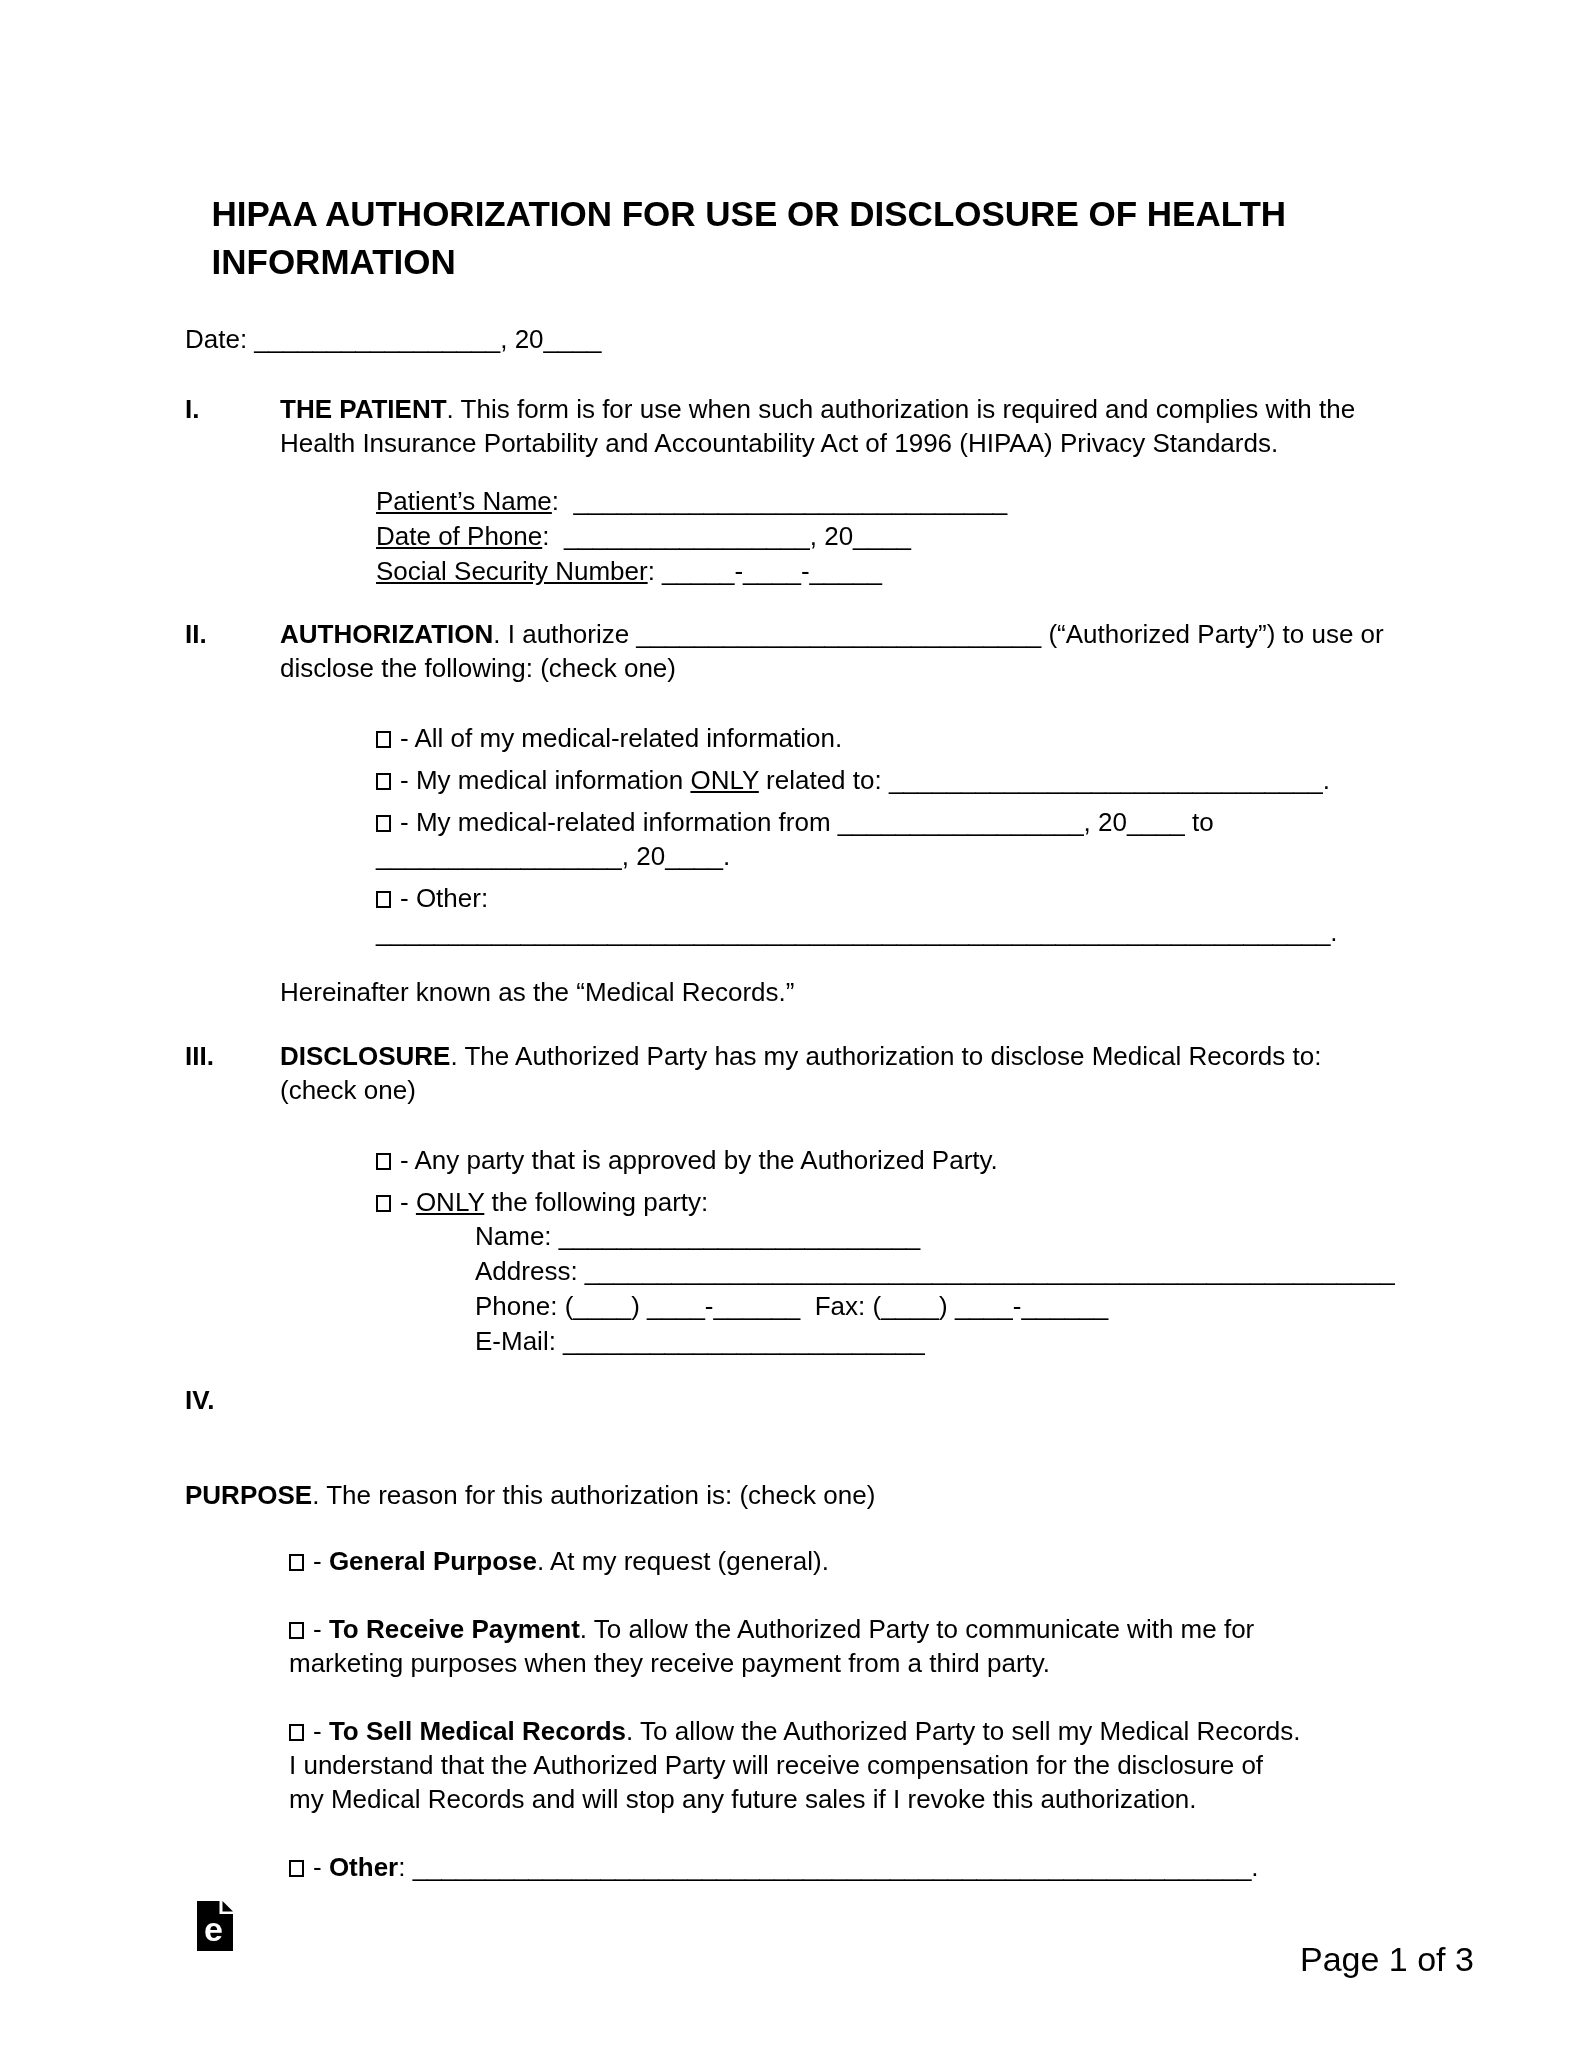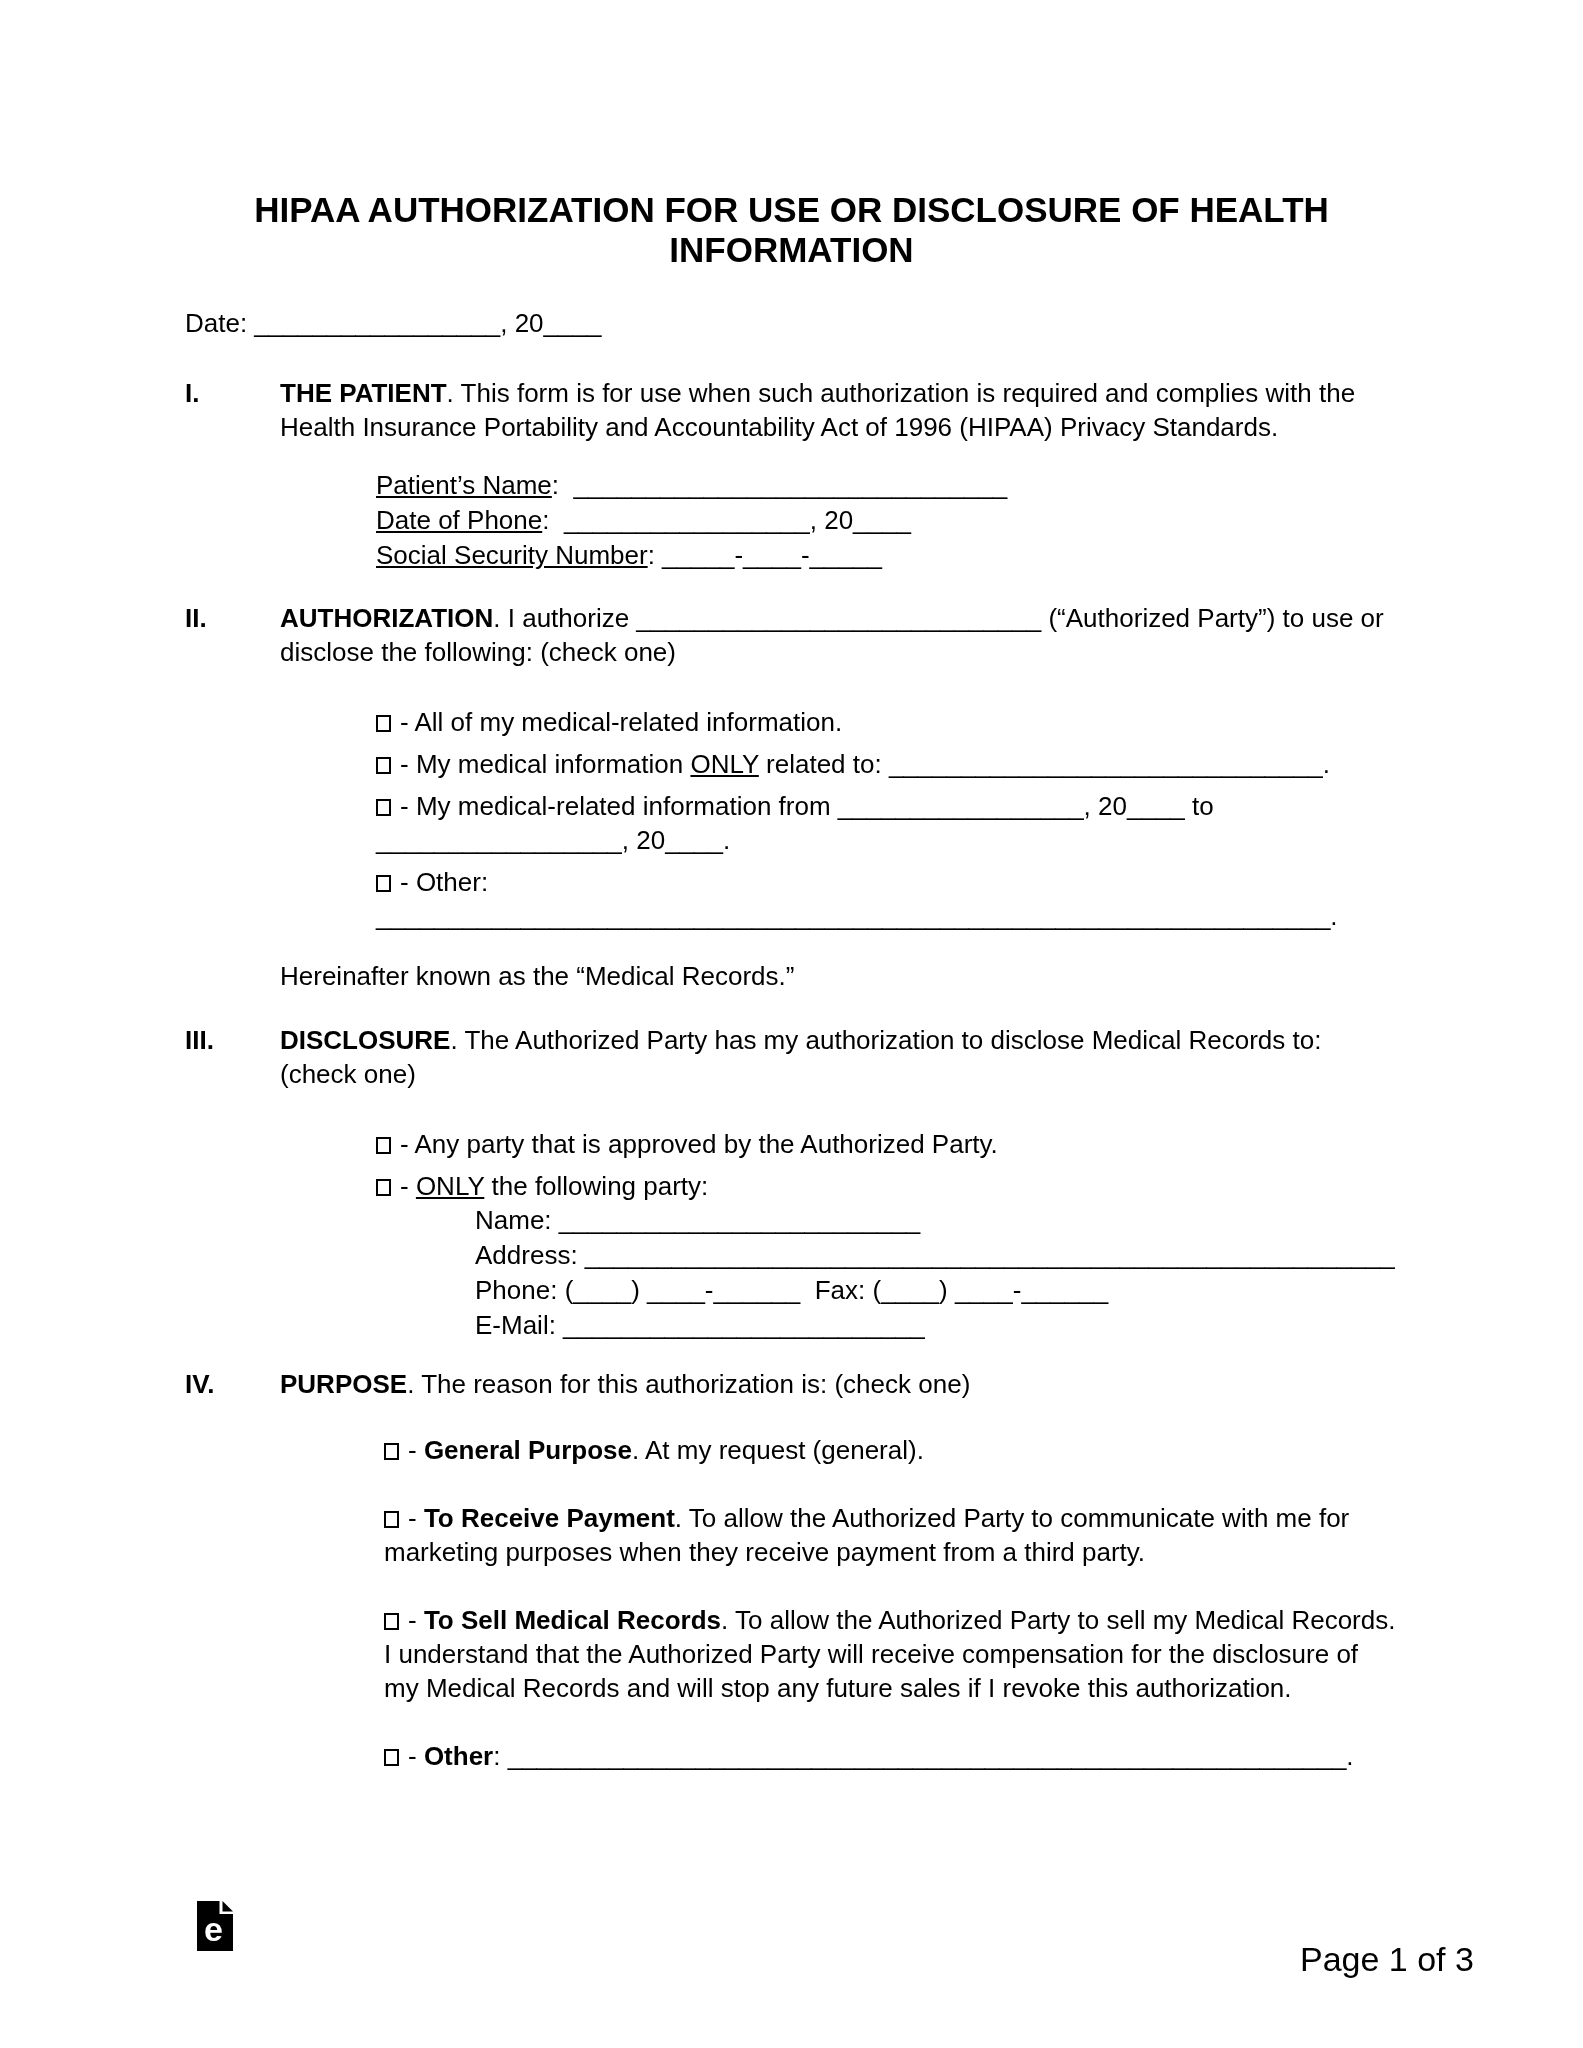--- a/index.html
+++ b/index.html
@@ -5,28 +5,28 @@
   * { margin:0; padding:0; box-sizing:border-box; }
   html,body { background:#ffffff; }
   .page {
     position:relative; width:1583px; height:2048px;
     background:#ffffff; color:#000000;
     font-family:"Liberation Sans","DejaVu Sans",sans-serif;
     font-size:26px; line-height:34px; overflow:hidden;
   }
   .content { position:absolute; left:185px; top:190px; width:1213px; }
   .doc-title {
-    font-size:35px; font-weight:bold; line-height:40px;
-    text-align:center; max-width:1160px; margin:0 auto 36px auto;
+    font-size:35px; font-weight:bold; line-height:48px;
+    text-align:left; max-width:1160px; margin:0 auto 36px auto;
   }
   .date-line { margin-bottom:36px; white-space:pre-wrap; }
   .sec { display:flex; }
   .sec-auth { margin-top:28px; }
   .sec-disc { margin-top:30px; }
-  .sec-purp { margin-top:24px; }
+  .sec-purp { margin-top:24px;flex-direction:column; }
   .sec-numeral { width:95px; flex:0 0 95px; font-weight:bold; }
   .sec-body { width:1118px; }
   .sec-head { white-space:pre-wrap; margin-bottom:24px; }
   .b { font-weight:bold; }
   .u { text-decoration:underline; }
   .fields { margin-left:96px; }
   .field { white-space:pre-wrap; line-height:35px; }
   .cb-list { margin-top:36px; margin-left:96px; }
   .cb-item { white-space:pre-wrap; margin-bottom:8px; }
   .cb-list .cb-item:last-child { margin-bottom:0; }

